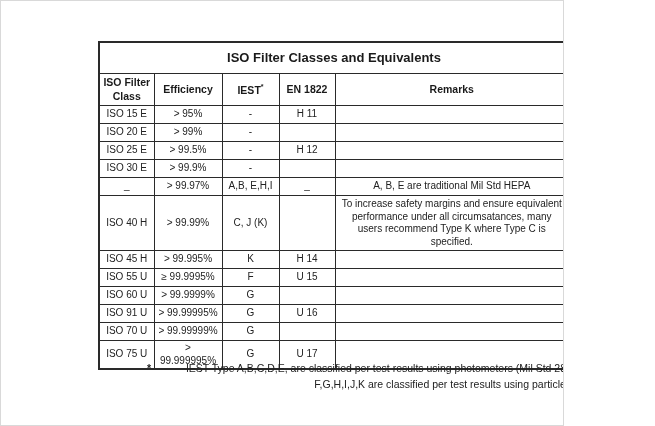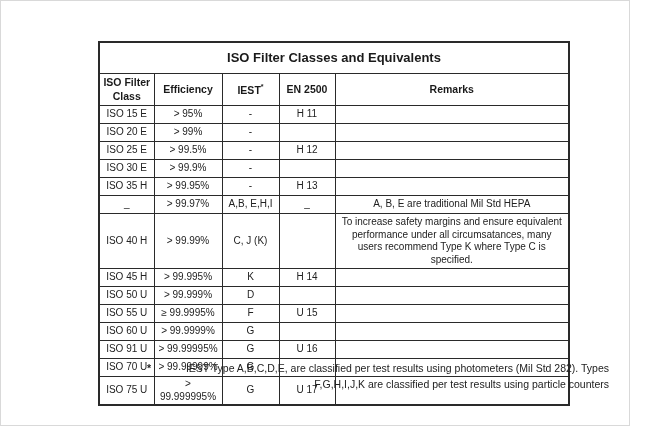--- a/index.html
+++ b/index.html
@@ -4,21 +4,21 @@
 <style>
   html, body {
     margin: 0;
     padding: 0;
     background: #ffffff;
     font-family: "Liberation Sans", "DejaVu Sans", sans-serif;
     color: #1f1f1f;
   }
   .page {
     position: relative;
-    width: 630px;
+    width: 564px;
     height: 426px;
     background: #ffffff;
     border: 1px solid #d9d9d9;
     box-sizing: border-box;
     overflow: hidden;
   }
   table.iso-table {
     position: absolute;
     left: 97px;
     top: 40px;
@@ -94,21 +94,21 @@
       <col style="width:234px">
     </colgroup>
     <tbody>
       <tr class="title-row">
         <td colspan="5">ISO Filter Classes and Equivalents</td>
       </tr>
       <tr class="header-row">
         <th>ISO Filter Class</th>
         <th>Efficiency</th>
         <th><span>IEST</span><sup class="footnote-ref">*</sup></th>
-        <th>EN 2500</th>
+        <th>EN 1822</th>
         <th>Remarks</th>
       </tr>
 
     <tr class="data-row">
       <td>ISO 15 E</td>
       <td>&gt; 95%</td>
       <td>-</td>
       <td>H 11</td>
       <td class="remarks-cell"></td>
     </tr>
@@ -130,27 +130,20 @@
     </tr>
 
     <tr class="data-row">
       <td>ISO 30 E</td>
       <td>&gt; 99.9%</td>
       <td>-</td>
       <td></td>
       <td class="remarks-cell"></td>
     </tr>
 
-    <tr class="data-row">
-      <td>ISO 35 H</td>
-      <td>&gt; 99.95%</td>
-      <td>-</td>
-      <td>H 13</td>
-      <td class="remarks-cell"></td>
-    </tr>
 
     <tr class="data-row">
       <td>_</td>
       <td>&gt; 99.97%</td>
       <td>A,B, E,H,I</td>
       <td>_</td>
       <td class="remarks-cell">A, B, E are traditional Mil Std HEPA</td>
     </tr>
 
     <tr class="data-row">
@@ -162,27 +155,20 @@
     </tr>
 
     <tr class="data-row">
       <td>ISO 45 H</td>
       <td>&gt; 99.995%</td>
       <td>K</td>
       <td>H 14</td>
       <td class="remarks-cell"></td>
     </tr>
 
-    <tr class="data-row">
-      <td>ISO 50 U</td>
-      <td>&gt; 99.999%</td>
-      <td>D</td>
-      <td></td>
-      <td class="remarks-cell"></td>
-    </tr>
 
     <tr class="data-row">
       <td>ISO 55 U</td>
       <td>≥ 99.9995%</td>
       <td>F</td>
       <td>U 15</td>
       <td class="remarks-cell"></td>
     </tr>
 
     <tr class="data-row">

